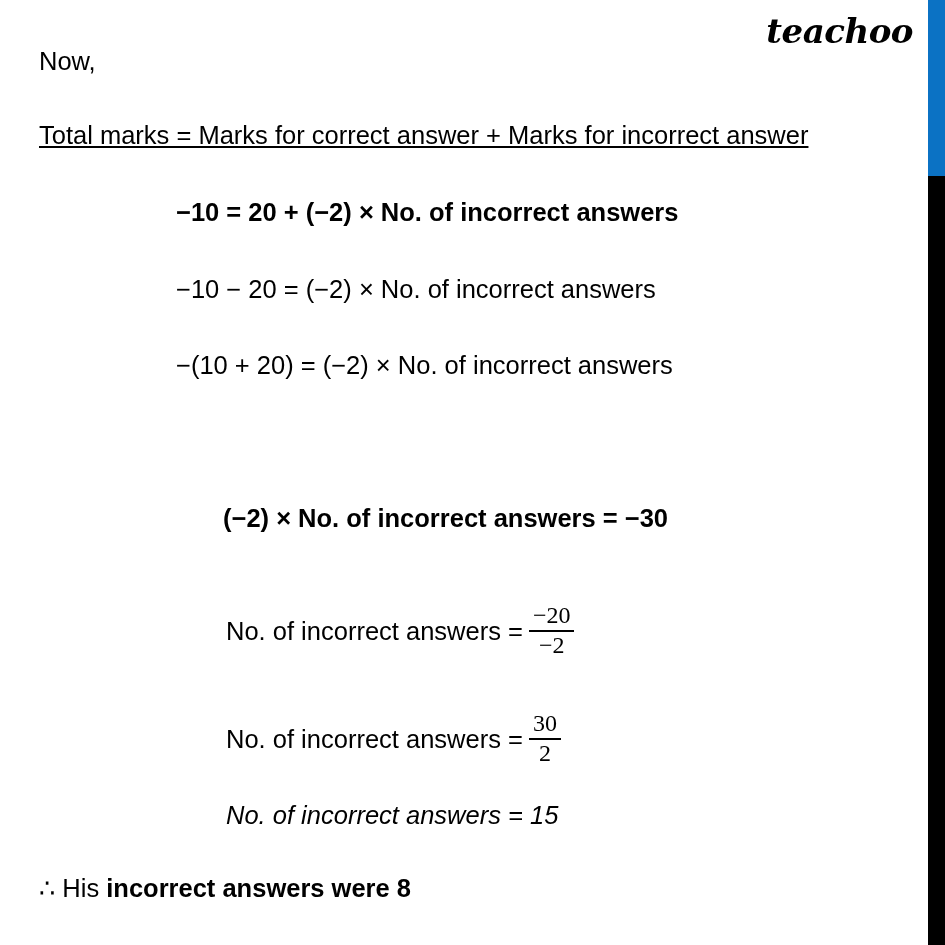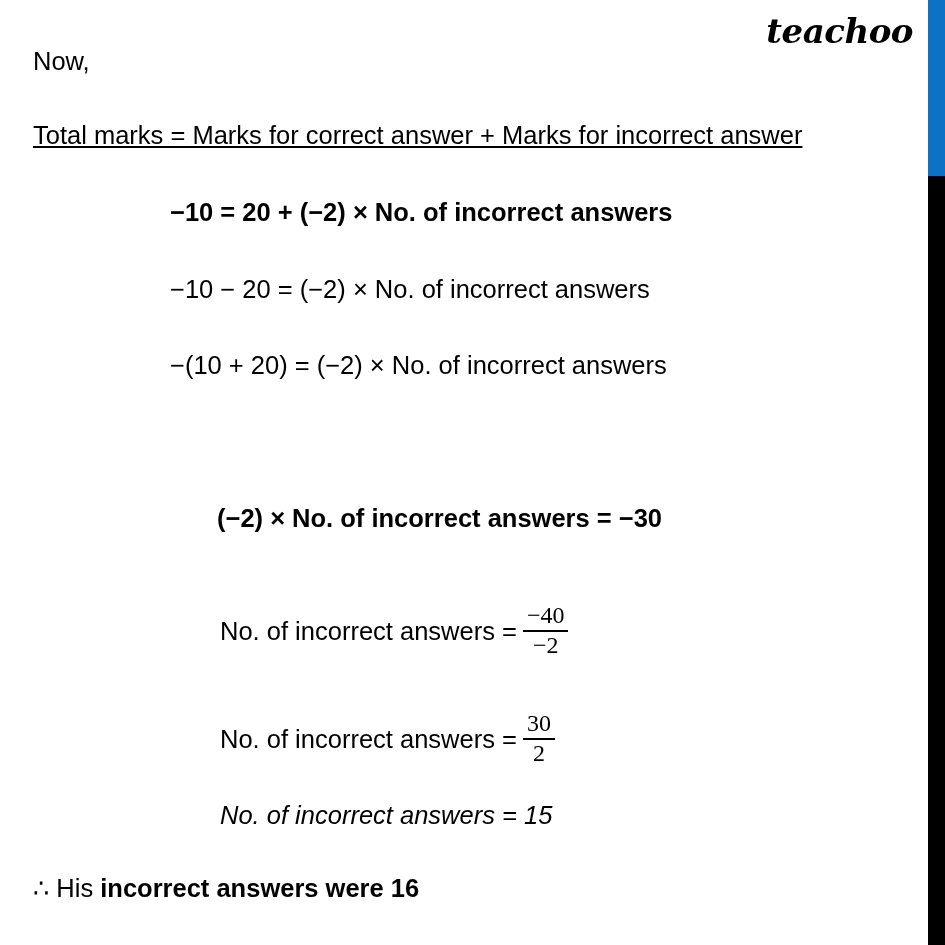--- a/index.html
+++ b/index.html
@@ -53,21 +53,21 @@
     letter-spacing: -0.5px;
     line-height: 1;
     color: #000000;
     white-space: nowrap;
   }
 
   
   #content {
     position: absolute;
     top: 0;
-    left: 2px;
+    left: 8px;
     width: 808px;
     height: 945px;
   }
 
   .line {
     position: absolute;
     white-space: nowrap;
     font-size: 25.5px;
     line-height: 1.1;
     color: #000000;
@@ -133,30 +133,30 @@
   <div class="line indent-x" style="top:275px;">−10 − 20 = (−2) × No. of incorrect answers</div>
 
   <div class="line indent-x" style="top:351px;">−(10 + 20) = (−2) × No. of incorrect answers</div>
 
 
   <div class="line indent-x bold" style="top:504px;margin-left:47px;">(−2) × No. of incorrect answers = −30</div>
 
   <div class="eqline" style="top:604px;">
     <span class="eq-text">No. of incorrect answers =</span>
     <span class="frac">
-      <span class="num">−40</span>
+      <span class="num">−20</span>
       <span class="den">−2</span>
     </span>
   </div>
 
   <div class="eqline" style="top:712px;">
     <span class="eq-text">No. of incorrect answers =</span>
     <span class="frac">
       <span class="num">30</span>
       <span class="den">2</span>
     </span>
   </div>
 
   <div class="line frac-x" style="top:801px;font-style:italic;">No. of incorrect answers = 15</div>
 
-  <div class="line margin-x" style="top:874px;"><span>∴ His </span><span class="bold" style="font-weight:700;">incorrect answers were 16</span></div>
+  <div class="line margin-x" style="top:874px;"><span>∴ His </span><span class="bold" style="font-weight:700;">incorrect answers were 8</span></div>
 
 </div>
 
 </body></html>

